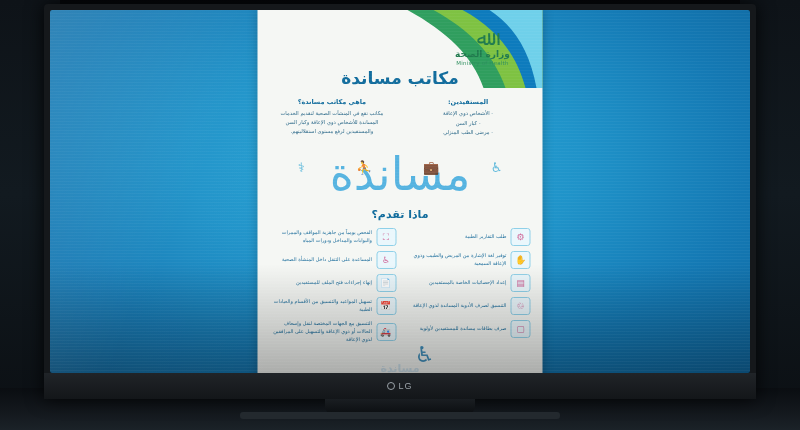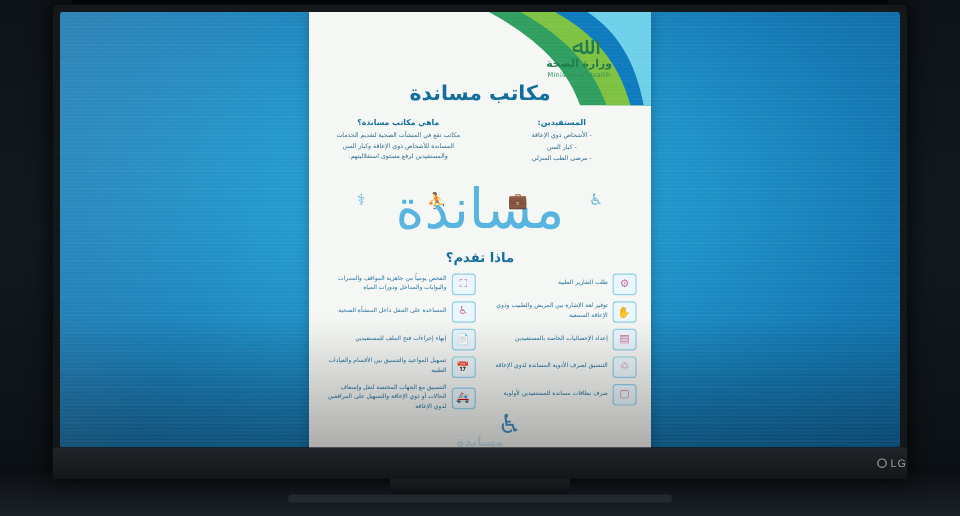--- a/index.html
+++ b/index.html
@@ -50,21 +50,21 @@
     position: absolute;
     left: 6px; top: 6px; right: 6px; bottom: 26px;
     background: #000;
     border-radius: 2px;
     overflow: hidden;
   }
   .tv-chin {
     position: absolute;
     left: 0; right: 0; bottom: 0; height: 26px;
     background: linear-gradient(180deg, #202428 0%, #131619 100%);
-    display: flex; align-items: center; justify-content: flex-end;
+    display: flex; align-items: center; justify-content: center;
   }
   .lg-logo {
     color: #9aa2a8;
     font-size: 9px;
     letter-spacing: 1px;
     font-family: "Liberation Sans", sans-serif;
   }
   .lg-dot {
     display: inline-block;
     width: 8px; height: 8px;

